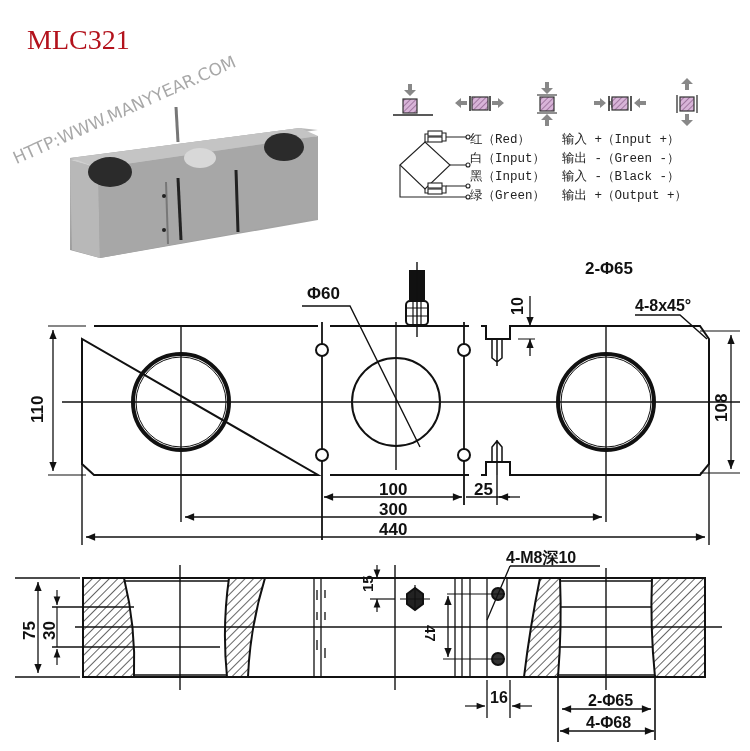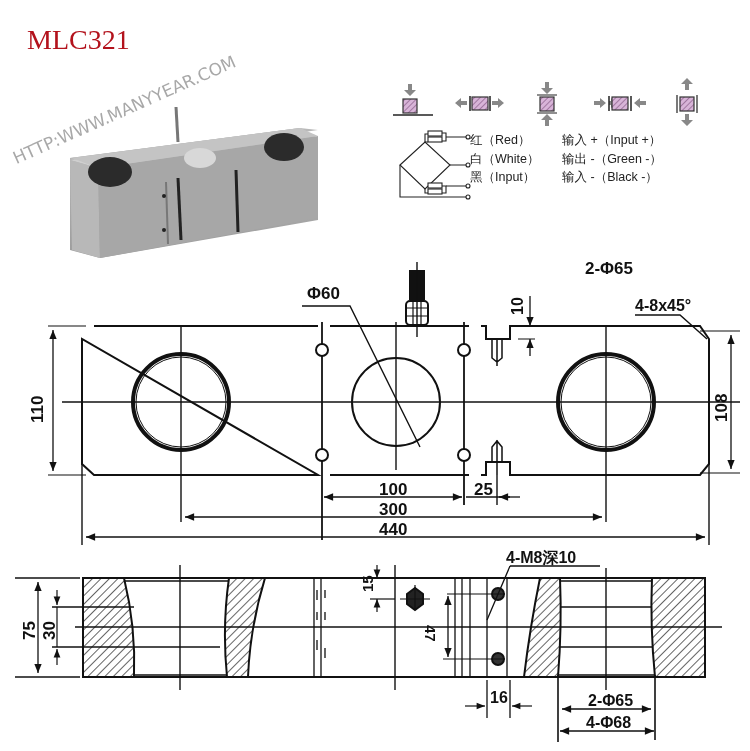--- a/index.html
+++ b/index.html
@@ -1,20 +1,20 @@
 <!DOCTYPE html>
 <html><head>
 <meta charset="utf-8">
 <style>
   html,body{margin:0;padding:0;background:#fff;}
   body{width:750px;height:751px;position:relative;overflow:hidden;font-family:"Liberation Sans","DejaVu Sans",sans-serif;}
   .title{position:absolute;left:27px;top:24px;font-size:28px;color:#b3121c;font-family:Liberation Serif, serif;letter-spacing:0px;}
   .watermark{position:absolute;left:18px;top:148px;font-size:17px;color:#9a9a9a;transform:rotate(-24deg);transform-origin:left bottom;white-space:nowrap;font-family:"DejaVu Sans",sans-serif;opacity:.85;}
   svg{position:absolute;left:0;top:0;}
-  .wiring{position:absolute;left:470px;top:131px;font-size:12.5px;color:#222;line-height:18.5px;font-family:Liberation Sans, sans-serif;}
+  .wiring{position:absolute;left:470px;top:131px;font-size:12.5px;color:#222;line-height:18.5px;font-family:Liberation Mono, monospace;}
   .wiring .row{display:flex;white-space:nowrap;}
   .wiring .c1{width:92px;}
   .dim{font-family:"Liberation Sans",sans-serif;font-weight:bold;fill:#111;}
 </style>
 </head>
 <body>
 
 <div class="title">MLC321</div>
 <div class="watermark">HTTP:WWW.MANYYEAR.COM</div>
 
@@ -249,20 +249,24 @@
     <text class="dim" x="586" y="728" font-size="16">4-Φ68</text>
   </g>
 </svg>
 
 <div class="wiring">
   <div class="row">
     <span class="c1">红（Red）</span>
     <span>输入 +（Input +）</span>
   </div>
   <div class="row">
-    <span class="c1">白（White）</span>
+    <span class="c1">白（Input）</span>
     <span>输出 -（Green -）</span>
   </div>
   <div class="row">
     <span class="c1">黑（Input）</span>
     <span>输入 -（Black -）</span>
   </div>
+  <div class="row">
+    <span class="c1">绿（Green）</span>
+    <span>输出 +（Output +）</span>
+  </div>
 </div>
 
 </body></html>

